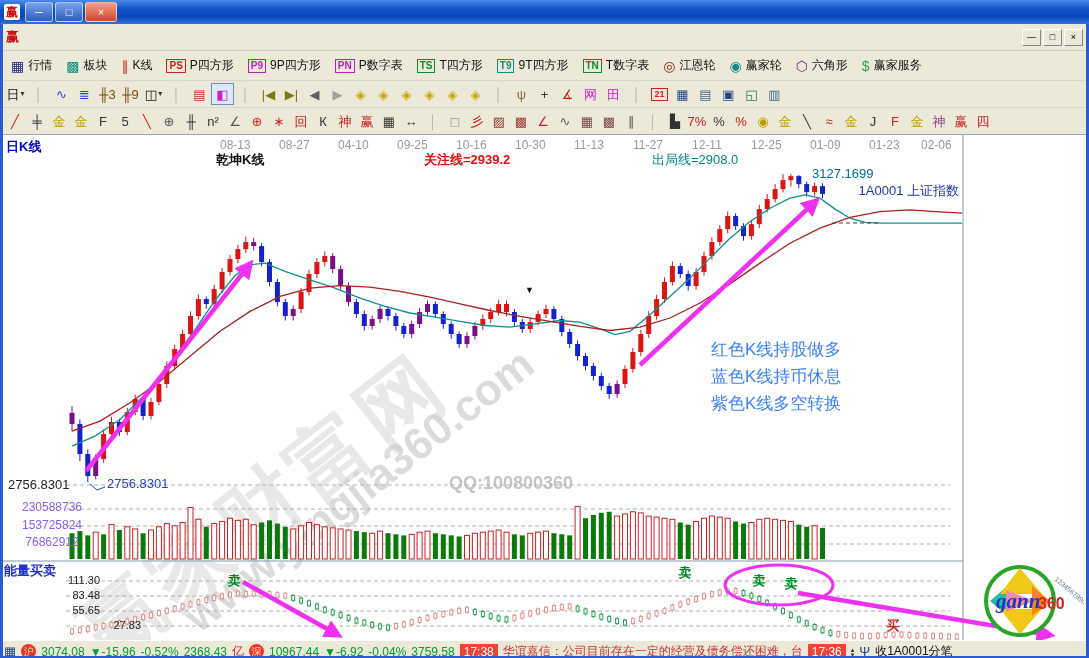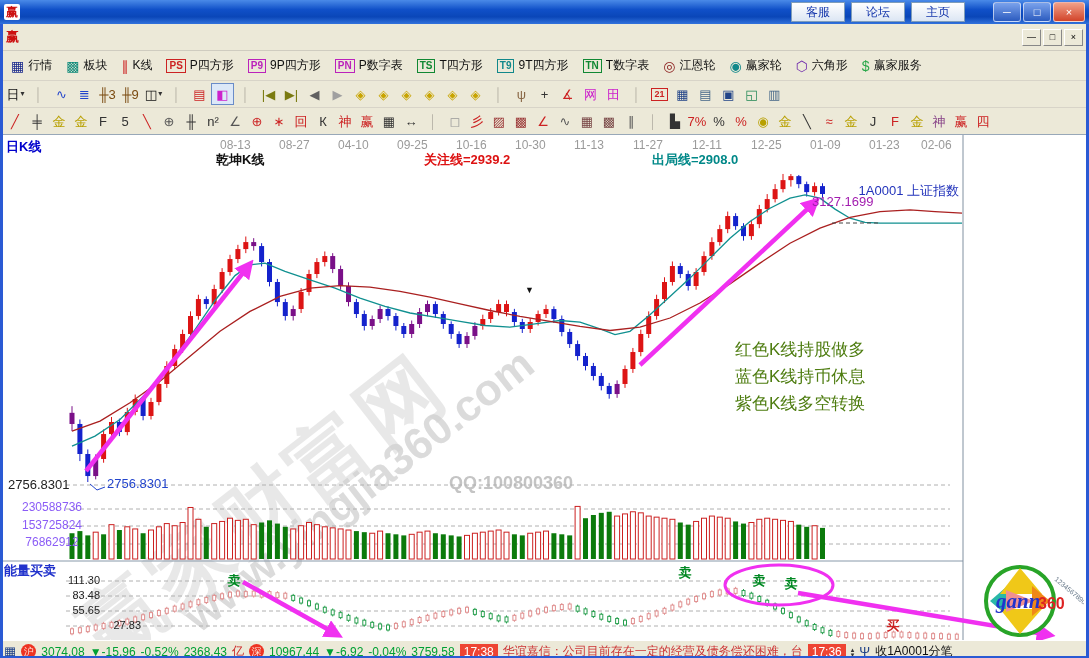--- a/index.html
+++ b/index.html
@@ -51,29 +51,29 @@
   .wm-brand{left:90px;top:455px;font-size:82px;font-weight:bold;color:#dadada;opacity:.6;letter-spacing:6px;
     transform:rotate(-38deg);transform-origin:0 50%;}
   .wm-site{left:190px;top:462px;font-size:44px;font-weight:bold;color:#d0d0d0;opacity:.75;
     transform:rotate(-38deg);transform-origin:0 50%;}
   .wm-qq{left:425px;top:338px;font-size:18px;font-weight:bold;color:#c4c4c4;margin-left:24px;}
   .clabel{position:absolute;z-index:3;font-size:13px;white-space:nowrap;}
   .lbl-kline{left:6px;top:3px;color:#0000cc;font-weight:bold;}
   .date-tick{position:absolute;top:3px;color:#9a9a9a;font-size:12px;z-index:3;}
   .lbl-qk{left:216px;top:16px;color:#111;font-weight:bold;}
   .lbl-watch{left:424px;top:16px;color:#dd1111;font-weight:bold;}
-  .lbl-exit{left:652px;top:16px;color:#008888;font-weight:bold;}
+  .lbl-exit{left:652px;top:16px;color:#008888;font-weight:normal;}
   .lbl-symbol{right:130px;top:7px;color:#2233bb;font-weight:normal;margin-top:40px;}
-  .lbl-peak{left:812px;top:31px;color:#a21caf;margin-top:28px;}
+  .lbl-peak{left:812px;top:31px;color:#0369a1;}
   .lbl-lowaxis{left:8px;top:342px;color:#222;}
   .lbl-lowtag{left:107px;top:341px;color:#2244cc;}
   .axis-num{position:absolute;left:4px;width:96px;text-align:center;color:#8b5cf6;font-size:12px;z-index:3;}
   .ind-num{position:absolute;left:4px;width:96px;text-align:right;color:#222;font-size:11px;z-index:3;}
   .lbl-indtitle{left:4px;top:427px;color:#2233cc;font-weight:bold;}
-  .note-line{position:absolute;left:735px;color:#4d7c0f;font-size:17px;z-index:3;white-space:nowrap;}
+  .note-line{position:absolute;left:711px;color:#3b82f6;font-size:17px;z-index:3;white-space:nowrap;}
   .gann-logo{position:absolute;left:980px;top:429px;width:104px;height:74px;z-index:4;}
   .gann-logo svg{position:static;}
   
   .statusbar{height:22px;background:#ece9d8;border-top:1px solid #fff;box-shadow:0 -1px 0 #a8a494;
     display:flex;align-items:center;gap:5px;padding:0 4px;font-size:12px;box-sizing:border-box;white-space:nowrap;}
   .sb-ico{font-size:13px;color:#224488;}
   .mkt-ico{width:15px;height:15px;border-radius:50%;background:#ee3322;color:#ffe2d8;font-size:10px;
     display:flex;align-items:center;justify-content:center;}
   .sb-green{color:#00a033;}
   .sb-red{color:#cc2222;}
@@ -87,25 +87,20 @@
   .wb-r{right:0;top:24px;bottom:0;width:3px;}
   .wb-b{left:0;right:0;bottom:0;height:2px;}
 </style>
 </head>
 <body>
 
 <div class="window">
 
   <div class="titlebar">
     <span class="app-icon">赢</span>
-    <div class="tb-links">
-      <span class="tb-link">客服</span>
-      <span class="tb-link">论坛</span>
-      <span class="tb-link">主页</span>
-    </div>
     <div class="win-controls">
       <span class="win-btn">─</span>
       <span class="win-btn">□</span>
       <span class="win-btn close">×</span>
     </div>
   </div>
 
   <div class="menubar">
     <span class="menu-logo">赢</span>
     <div class="mdi">

